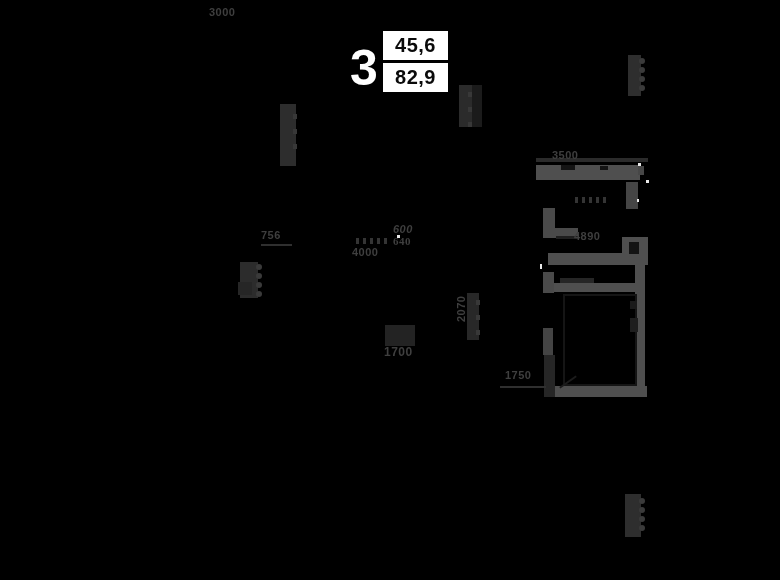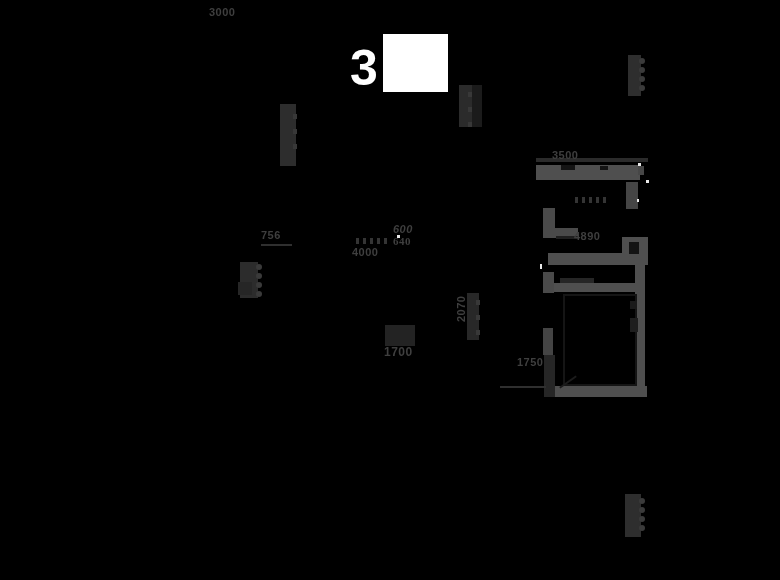--- a/index.html
+++ b/index.html
@@ -44,21 +44,23 @@
   .dot{position:absolute;background:#e9e9e9;}
   .diag{position:absolute;height:2px;background:#1c1c1c;transform:rotate(-35deg);}
 </style>
 </head>
 <body>
 
 <div class="plan">
 
   <div class="rooms">3</div>
   <div class="areabox">
+    <div class="cell">45,6</div>
     <div class="divider"></div>
+    <div class="cell">82,9</div>
   </div>
 
   <div class="wall dk" style="left:536px;top:158px;width:112px;height:4px;"></div>
   <div class="wall" style="left:536px;top:165px;width:104px;height:15px;"></div>
   <div class="notch" style="left:561px;top:165px;width:14px;height:5px;"></div>
   <div class="notch" style="left:600px;top:166px;width:8px;height:4px;"></div>
   <div class="wall" style="left:638px;top:166px;width:6px;height:9px;background:#474747;"></div>
 
   <div class="wall" style="left:626px;top:182px;width:12px;height:27px;background:#454545;"></div>
 
@@ -153,21 +155,21 @@
 
   <div class="tickrow" style="left:575px;top:197px;">
       <i></i>
       <i></i>
       <i></i>
       <i></i>
       <i></i>
     </div>
   <div class="dim" style="left:574px;top:204px;margin-top:26px;">4890</div>
 
-  <div class="dim" style="left:505px;top:356px;margin-left:12px;">1750</div>
+  <div class="dim" style="left:505px;top:369px;">1750</div>
   <div class="dimline" style="left:500px;top:386px;width:46px;height:2px;"></div>
 
   <div class="dim" style="left:384px;top:345px;font-size:12px;">1700</div>
 
   <div class="dim v" style="left:455px;top:296px;height:44px;">2070</div>
 
   <div class="dot" style="left:397px;top:235px;width:3px;height:3px;"></div>
   <div class="dot" style="left:638px;top:163px;width:3px;height:3px;"></div>
   <div class="dot" style="left:637px;top:199px;width:2px;height:3px;"></div>
   <div class="dot" style="left:646px;top:180px;width:3px;height:3px;"></div>

